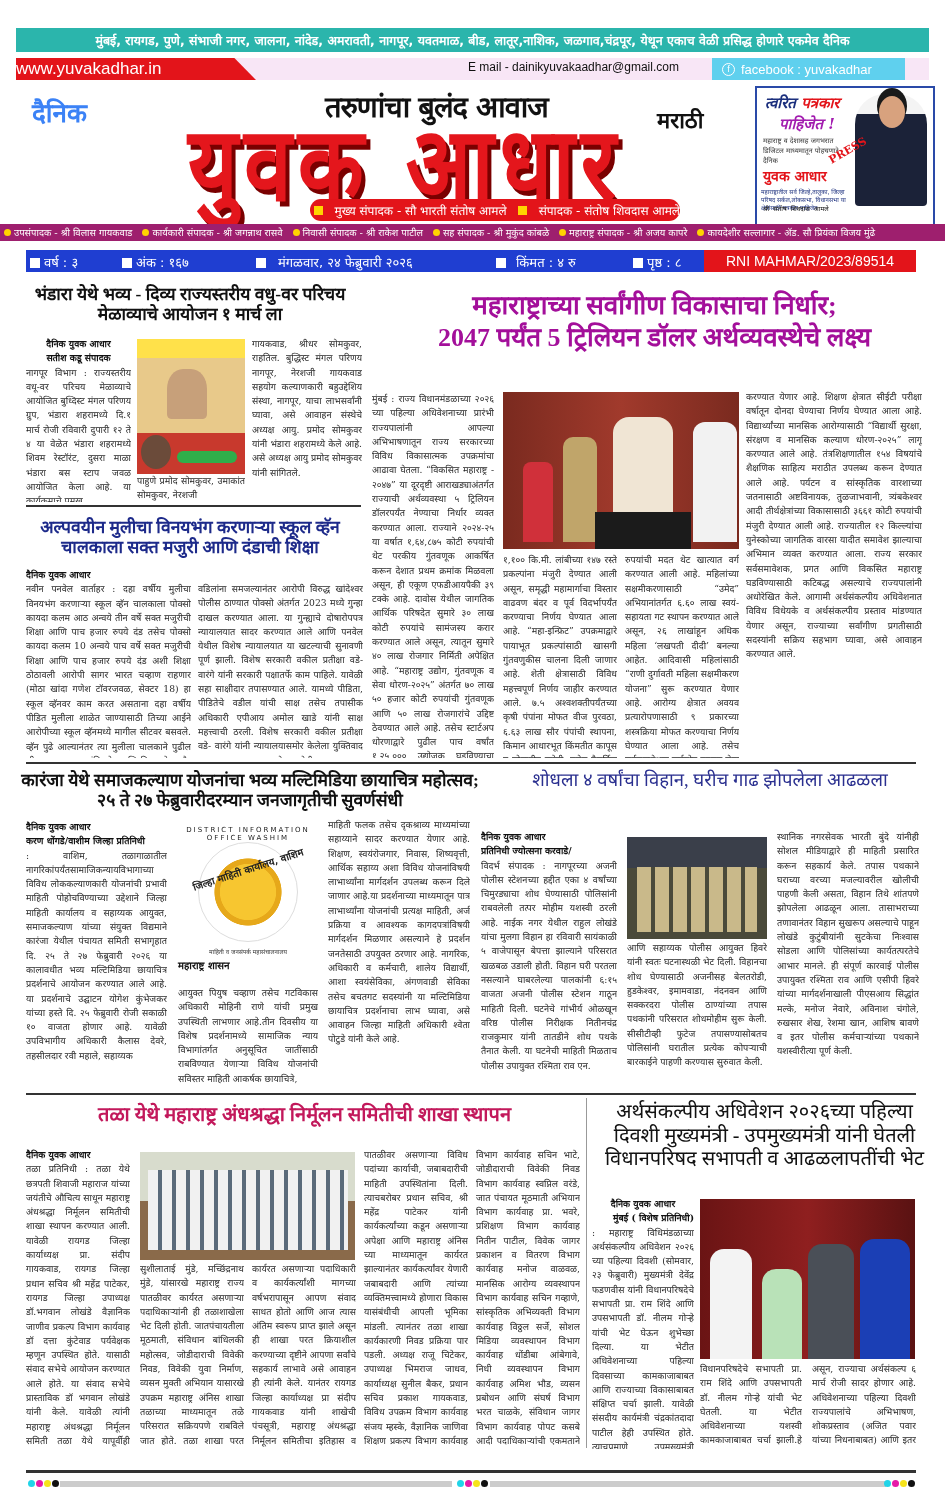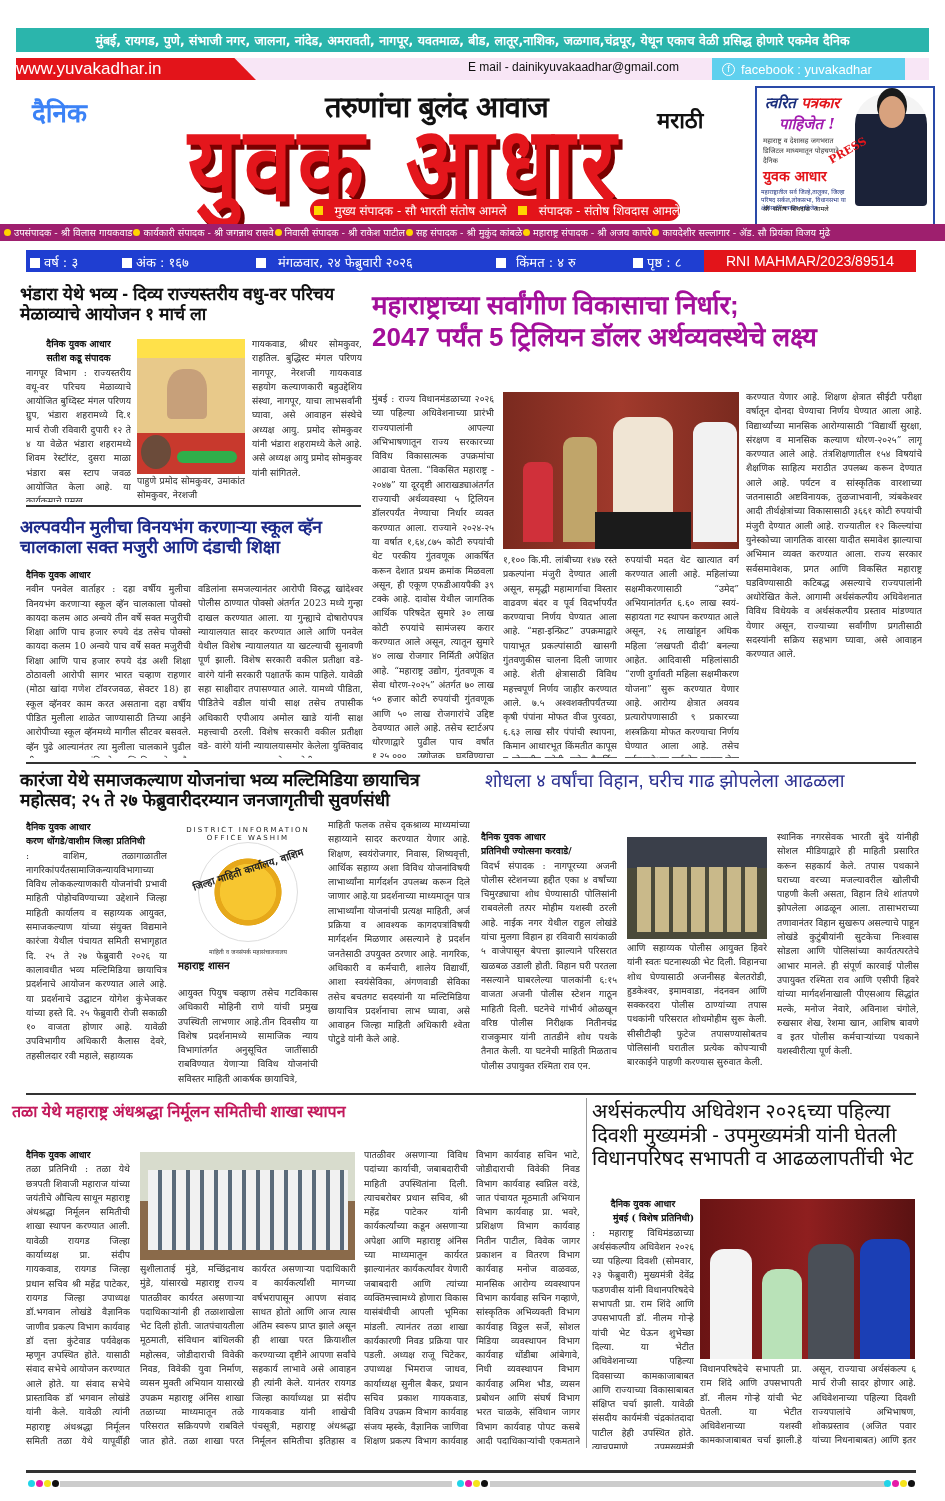--- a/index.html
+++ b/index.html
@@ -19,27 +19,27 @@
 .ad{left:755px;top:86px;width:180px;height:145px;border:2px solid #2a4aa8;background:#fff}
 .ad .t1{position:absolute;left:8px;top:4px;font-size:15px;font-weight:bold;font-style:italic;color:#1b2f7d}
 .ad .t1 span{color:#e3141a}
 .ad .t2{position:absolute;left:22px;top:25px;font-size:15px;font-weight:bold;font-style:italic;color:#a21caf}
 .ad .t3{position:absolute;left:6px;top:48px;font-size:7px;line-height:10px;color:#333;width:80px;font-family:"DejaVu Sans",sans-serif}
 .ad .press{position:absolute;left:70px;top:56px;font-size:11px;font-weight:bold;color:#e3141a;transform:rotate(-30deg)}
 .ad .t4{position:absolute;left:6px;top:78px;font-size:14px;font-weight:900;color:#e3141a;font-family:"DejaVu Sans",sans-serif}
 .ad .t5{position:absolute;left:4px;top:100px;width:85px;font-size:6px;line-height:8px;color:#1b2f7d;font-family:"DejaVu Sans",sans-serif}
 .ad .anchor{position:absolute;right:6px;top:6px;width:72px;height:112px;background:linear-gradient(#f4f4f4 0 18%,#1b2238 18% 100%);border-radius:30px 30px 4px 4px}
 .ad .face{position:absolute;right:28px;top:8px;width:26px;height:32px;background:#d8a27e;border-radius:50%;box-shadow:0 -6px 0 2px #1a1a1a}
-.subeditors{left:0;top:224px;width:945px;height:17px;background:#9e1f6e;color:#fff;font-size:9.5px;display:flex;align-items:center;font-family:"DejaVu Sans",sans-serif;white-space:nowrap;padding-left:4px;gap:1px}
+.subeditors{left:0;top:224px;width:945px;height:17px;background:#9e1f6e;color:#fff;font-size:9.5px;display:flex;align-items:center;font-family:"DejaVu Sans",sans-serif;white-space:nowrap;padding-left:4px;gap:10px}
 .dot{display:inline-block;width:7px;height:7px;border-radius:50%;background:#ffd400;margin-right:3px}
 .infobar{left:26px;top:250px;width:890px;height:22px;background:#1f3ed1;color:#fff;font-size:13px;display:flex;align-items:center;font-family:"DejaVu Sans",sans-serif}
 .infobar .it{position:absolute;top:3px;white-space:nowrap}
 .rni{left:704px;top:250px;width:212px;height:22px;background:#e3141a;color:#fff;font-family:"Liberation Sans",sans-serif;font-size:14px;display:flex;align-items:center;justify-content:center}
 .wsq{display:inline-block;width:10px;height:10px;background:#fff;margin-right:4px;vertical-align:-1px}
-.hl{font-family:Liberation Sans, sans-serif;font-weight:bold;line-height:1.15}
+.hl{font-family:Liberation Serif, serif;font-weight:bold;text-align:center;line-height:1.15}
 .col{font-size:9.2px;line-height:14.3px;text-align:justify;color:#2a2a2a;overflow:hidden;font-family:"DejaVu Serif",serif}
 .byline{font-weight:bold;color:#111}
 .photo{background:#6b4b3a;overflow:hidden}
 .rule{height:3px;background:#333}
 .footer-bar{top:1481px;height:6px;background:#ccc}
 .cmyk{top:1480px;display:flex;gap:1px}
 .cmyk i{display:block;width:7px;height:7px;border-radius:50%}
 </style>
 </head>
 <body>
@@ -158,21 +158,21 @@
   <div class="byline">प्रतिनिधी ज्योत्सना करवाडे/</div>
   <div>विदर्भ संपादक : नागपूरच्या अजनी पोलीस स्टेशनच्या हद्दीत एका ४ वर्षांच्या चिमुरड्याचा शोध घेण्यासाठी पोलिसांनी राबवलेली तत्पर मोहीम यशस्वी ठरली आहे. नाईक नगर येथील राहुल लोखंडे यांचा मुलगा विहान हा रविवारी सायंकाळी ५ वाजेपासून बेपत्ता झाल्याने परिसरात खळबळ उडाली होती. विहान घरी परतला नसल्याने घाबरलेल्या पालकांनी ६:१५ वाजता अजनी पोलीस स्टेशन गाठून माहिती दिली. घटनेचे गांभीर्य ओळखून वरिष्ठ पोलीस निरीक्षक नितीनचंद्र राजकुमार यांनी तातडीने शोध पथके तैनात केली. या घटनेची माहिती मिळताच पोलीस उपायुक्त रश्मिता राव एन.</div>
 </div>
 <div class="abs photo" style="left:627px;top:837px;width:140px;height:102px;background:linear-gradient(180deg,#3a3f4a 0 30%,#4a4a3a 30% 100%)">
   <div style="position:absolute;left:10px;top:30px;width:120px;height:65px;background:repeating-linear-gradient(90deg,#c9b98a 0 14px,#4a4a3a 14px 18px)"></div>
 </div>
 <div class="abs col" style="left:627px;top:941px;width:140px;height:147px">आणि सहाय्यक पोलीस आयुक्त हिवरे यांनी स्वतः घटनास्थळी भेट दिली. विहानचा शोध घेण्यासाठी अजनीसह बेलतरोडी, हुडकेश्वर, इमामवाडा, नंदनवन आणि सक्करदरा पोलीस ठाण्यांच्या तपास पथकांनी परिसरात शोधमोहीम सुरू केली. सीसीटीव्ही फुटेज तपासण्यासोबतच पोलिसांनी घरातील प्रत्येक कोपऱ्याची बारकाईने पाहणी करण्यास सुरुवात केली.</div>
 <div class="abs col" style="left:777px;top:830px;width:142px;height:258px">स्थानिक नगरसेवक भारती बुंदे यांनीही सोशल मीडियाद्वारे ही माहिती प्रसारित करून सहकार्य केले. तपास पथकाने घराच्या वरच्या मजल्यावरील खोलीची पाहणी केली असता, विहान तिथे शांतपणे झोपलेला आढळून आला. तासाभराच्या तणावानंतर विहान सुखरूप असल्याचे पाहून लोखंडे कुटुंबीयांनी सुटकेचा निःश्वास सोडला आणि पोलिसांच्या कार्यतत्परतेचे आभार मानले. ही संपूर्ण कारवाई पोलीस उपायुक्त रश्मिता राव आणि एसीपी हिवरे यांच्या मार्गदर्शनाखाली पीएसआय सिद्धांत मल्के, मनोज नेवारे, अविनाश चंगोले, रुखसार शेख, रेशमा खान, आशिष बावणे व इतर पोलीस कर्मचाऱ्यांच्या पथकाने यशस्वीरीत्या पूर्ण केली.</div>
 <div class="abs rule" style="left:26px;top:1093px;width:890px;height:2px"></div>
 
-<div class="abs hl" style="left:12px;top:1103px;width:555px;font-size:16px;color:#c2185b">तळा येथे महाराष्ट्र अंधश्रद्धा निर्मूलन समितीची शाखा स्थापन</div>
+<div class="abs hl" style="left:27px;top:1103px;width:555px;font-size:20px;color:#c2185b">तळा येथे महाराष्ट्र अंधश्रद्धा निर्मूलन समितीची शाखा स्थापन</div>
 <div class="abs col" style="left:26px;top:1148px;width:104px;height:300px">
   <div class="byline">दैनिक युवक आधार</div>
   <div>तळा प्रतिनिधी : तळा येथे छत्रपती शिवाजी महाराज यांच्या जयंतीचे औचित्य साधून महाराष्ट्र अंधश्रद्धा निर्मूलन समितीची शाखा स्थापन करण्यात आली. यावेळी रायगड जिल्हा कार्याध्यक्ष प्रा. संदीप गायकवाड, रायगड जिल्हा प्रधान सचिव श्री महेंद्र पाटेकर, रायगड जिल्हा उपाध्यक्ष डॉ.भगवान लोखंडे वैज्ञानिक जाणीव प्रकल्प विभाग कार्यवाह डॉ दत्ता कुंटेवाड पर्यवेक्षक म्हणून उपस्थित होते. यासाठी संवाद सभेचे आयोजन करण्यात आले होते. या संवाद सभेचे प्रास्ताविक डॉ भगवान लोखंडे यांनी केले. यावेळी त्यांनी महाराष्ट्र अंधश्रद्धा निर्मूलन समिती तळा येथे यापूर्वीही कार्यरत होती डॉ नरेंद्र दाभोळकर, श्री माधव बावगे,</div>
 </div>
 <div class="abs photo" style="left:140px;top:1152px;width:215px;height:108px;background:linear-gradient(180deg,#d8dccd 0 45%,#8a6a4a 45% 100%)">
   <div style="position:absolute;left:8px;top:18px;width:200px;height:80px;background:repeating-linear-gradient(90deg,#f1f1f1 0 10px,#5a6a7a 10px 14px)"></div>
 </div>
 <div class="abs col" style="left:140px;top:1262px;width:104px;height:186px">सुशीलाताई मुंडे, मच्छिंद्रनाथ मुंडे, यांसारखे महाराष्ट्र राज्य पातळीवर कार्यरत असणाऱ्या पदाधिकाऱ्यांनी ही तळाशाखेला भेट दिली होती. जातपंचायतीला मूठमाती, संविधान बांधिलकी महोत्सव, जोडीदाराची विवेकी निवड, विवेकी युवा निर्माण, व्यसन मुक्ती अभियान यासारखे उपक्रम महाराष्ट्र अंनिस शाखा तळाच्या माध्यमातून तळे परिसरात सक्रियपणे राबविले जात होते. तळा शाखा परत सक्रियपणे कार्यरत व्हावी, या दृष्टीने समविचारी संघटनांमध्ये</div>
 <div class="abs col" style="left:252px;top:1262px;width:104px;height:186px">कार्यरत असणाऱ्या पदाधिकारी व कार्यकर्त्यांशी मागच्या वर्षभरापासून आपण संवाद साधत होतो आणि आज त्यास अंतिम स्वरूप प्राप्त झाले असून ही शाखा परत क्रियाशील करण्याच्या दृष्टीने आपणा सर्वांचे सहकार्य लाभावे असे आवाहन ही त्यांनी केले. यानंतर रायगड जिल्हा कार्याध्यक्ष प्रा संदीप गायकवाड यांनी शाखेची पंचसूत्री, महाराष्ट्र अंधश्रद्धा निर्मूलन समितीचा इतिहास व विकास,शाखेची एकूण कार्यपद्धती आणि शाखा</div>
 <div class="abs col" style="left:364px;top:1148px;width:104px;height:300px">पातळीवर असणाऱ्या विविध पदांच्या कार्याची, जबाबदारीची माहिती उपस्थितांना दिली. त्याचबरोबर प्रधान सचिव, श्री महेंद्र पाटेकर यांनी कार्यकर्त्यांच्या कडून असणाऱ्या अपेक्षा आणि महाराष्ट्र अंनिस च्या माध्यमातून कार्यरत झाल्यानंतर कार्यकर्त्यांवर येणारी जबाबदारी आणि त्यांच्या व्यक्तिमत्त्वामध्ये होणारा विकास यासंबंधीची आपली भूमिका मांडली. त्यानंतर तळा शाखा कार्यकारणी निवड प्रक्रिया पार पडली. अध्यक्ष राजू चिटेकर, उपाध्यक्ष भिमराज जाधव, कार्याध्यक्ष सुनील बैकर, प्रधान सचिव प्रकाश गायकवाड, विविध उपक्रम विभाग कार्यवाह संजय म्हस्के, वैज्ञानिक जाणिवा शिक्षण प्रकल्प विभाग कार्यवाह मुजफ्फर शेख, युवा</div>

